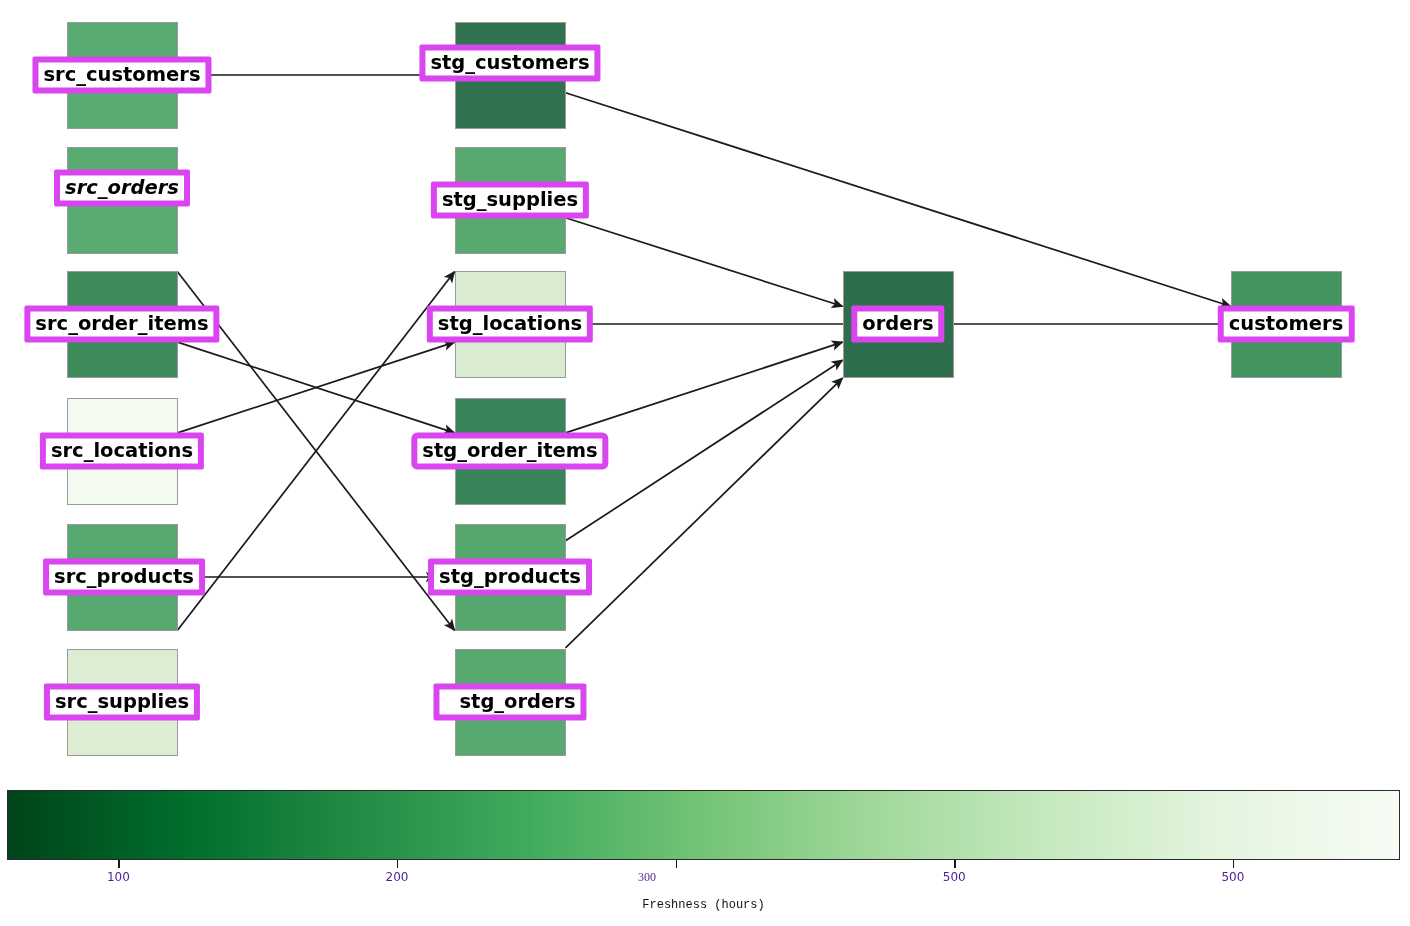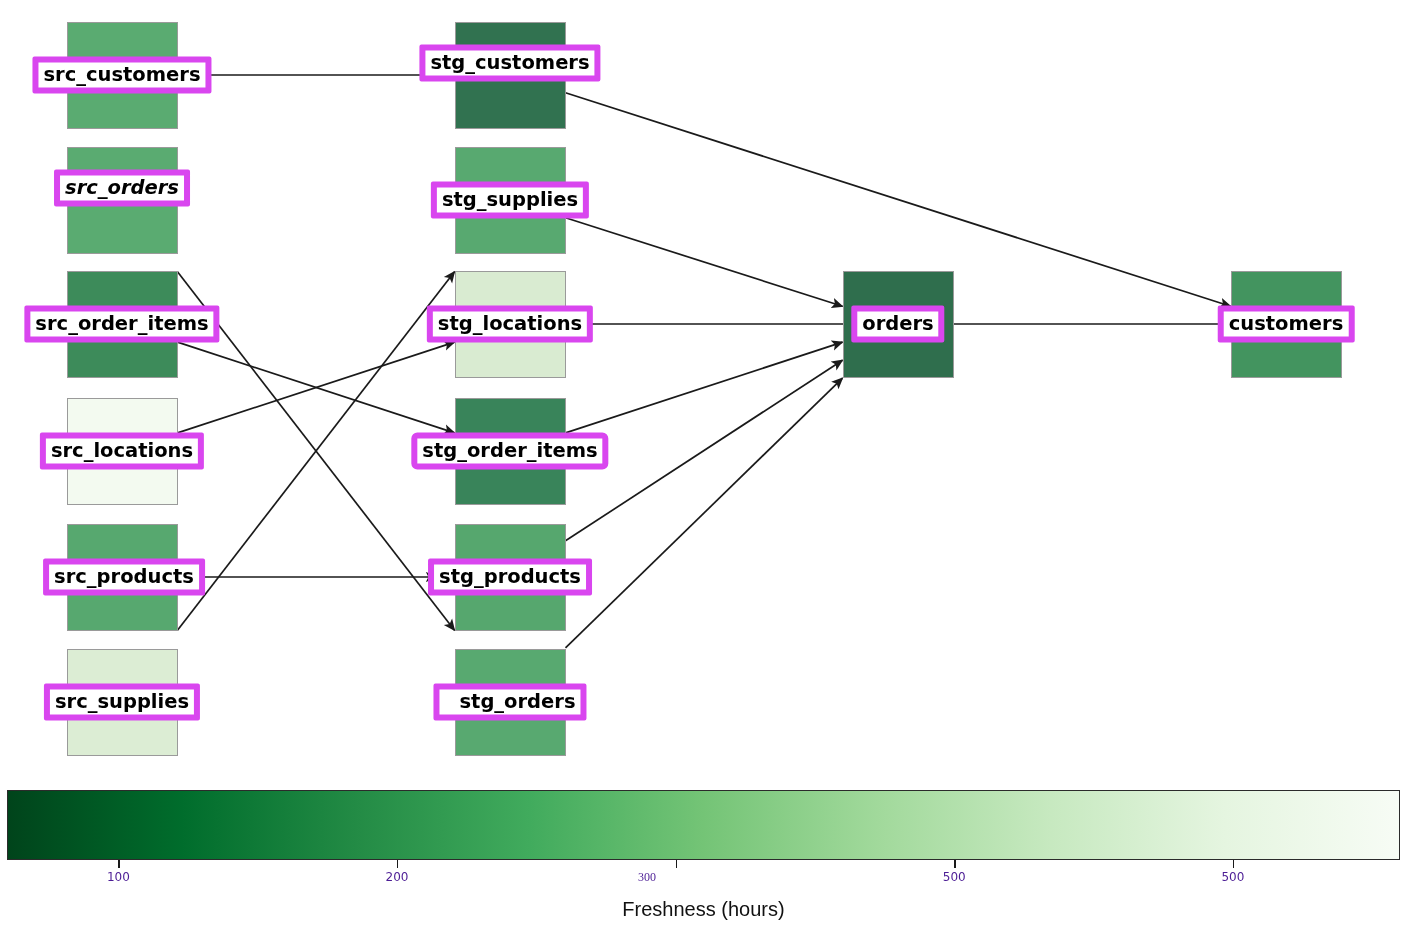--- a/index.html
+++ b/index.html
@@ -66,22 +66,22 @@
     position: absolute;
     transform: translateX(-50%);
     font-family: "DejaVu Sans", sans-serif;
     font-size: 12px;
     color: #4c1d95;
     white-space: nowrap;
   }
   .cb-axislabel {
     position: absolute;
     transform: translateX(-50%);
-    font-family: Liberation Sans, sans-serif;
-    font-size: 20px;
+    font-family: Liberation Mono, monospace;
+    font-size: 12px;
     color: #111111;
     white-space: nowrap;
   }
 </style>
 </head>
 <body>
 
 <div id="stage">
 
   <svg class="layer" id="edge-layer" viewBox="0 0 1410 926" preserveAspectRatio="none" aria-hidden="true">

